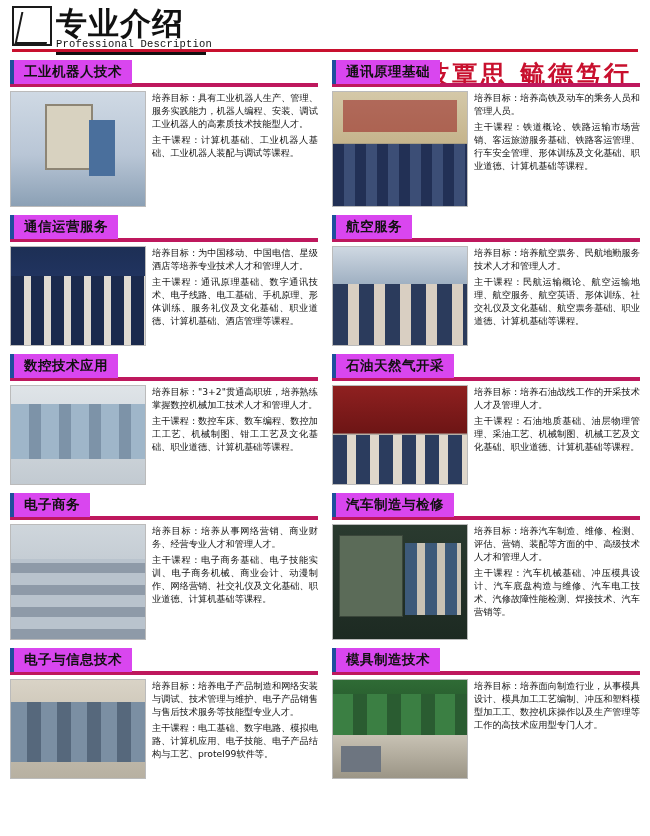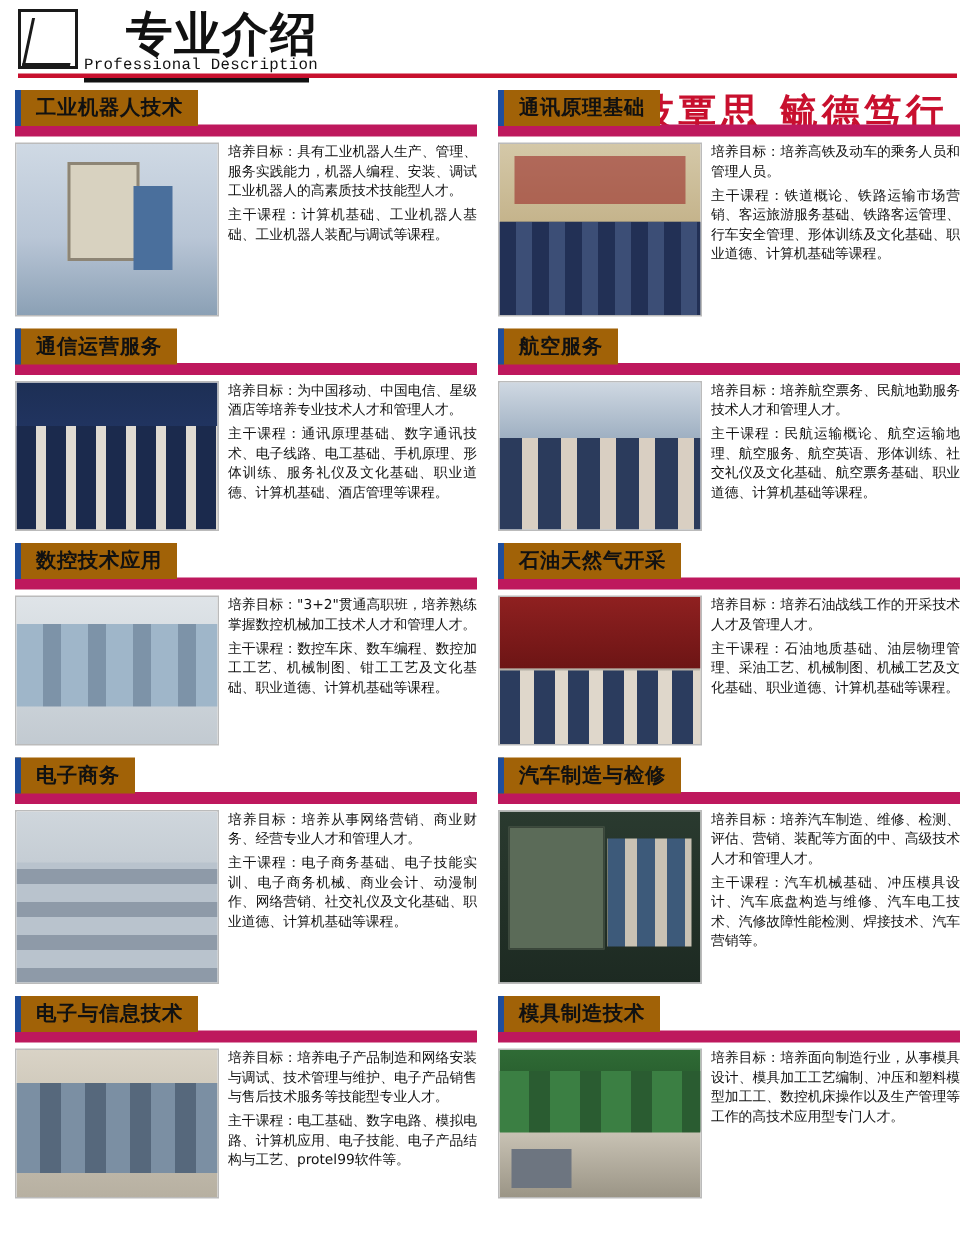--- a/index.html
+++ b/index.html
@@ -56,21 +56,21 @@
     letter-spacing: .2px;
     margin-top: -2px;
   }
   .logo-underline {
     height: 3px;
     background: #111;
     margin-top: 2px;
     width: 150px;
   }
   .logo-text-wrap { display: flex; flex-direction: column; }
-  .logo-row { display: flex; align-items: baseline; justify-content: flex-end; }
+  .logo-row { display: flex; align-items: baseline; }
   .slogan {
     position: absolute;
     right: 18px;
     top: 12px;
     font-size: 25px;
     font-weight: bold;
     color: #c8102e;
     letter-spacing: 3px;
     font-family: "DejaVu Sans", sans-serif;
     margin-top: 46px;
@@ -86,34 +86,34 @@
   .grid {
     padding: 4px 10px 8px 10px;
     display: grid;
     grid-template-columns: 1fr 1fr;
     column-gap: 14px;
     row-gap: 8px;
   }
   .card { position: relative; }
   .card-title {
     display: inline-block;
-    background: #a16207;
+    background: #d946ef;
     color: #111;
     font-size: 13.5px;
     font-weight: bold;
     padding: 3px 10px 3px 10px;
     letter-spacing: .5px;
     position: relative;
     z-index: 2;
     border-left: 4px solid #1f4e9c;
   }
   .card-body {
     display: flex;
     gap: 6px;
-    border-top: 8px solid #be185d;
+    border-top: 4px solid #be185d;
     padding-top: 4px;
     margin-top: -1px;
   }
   .thumb {
     width: 136px;
     height: 100px;
     flex: none;
     border: 1px solid #bbb;
     position: relative;
     overflow: hidden;

